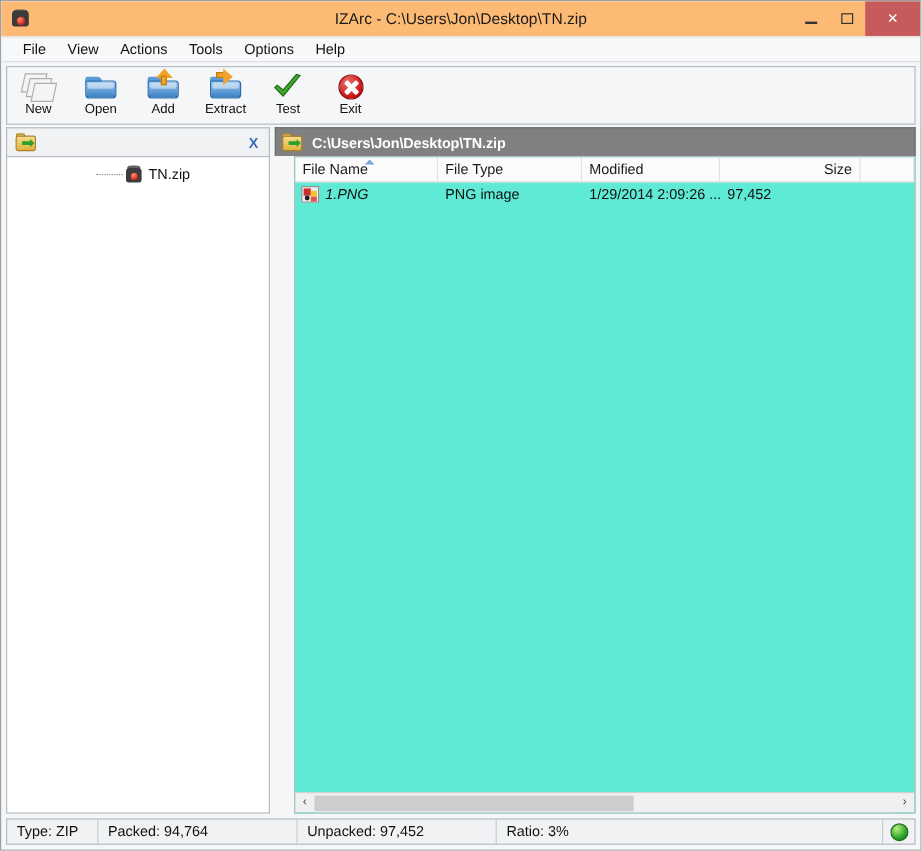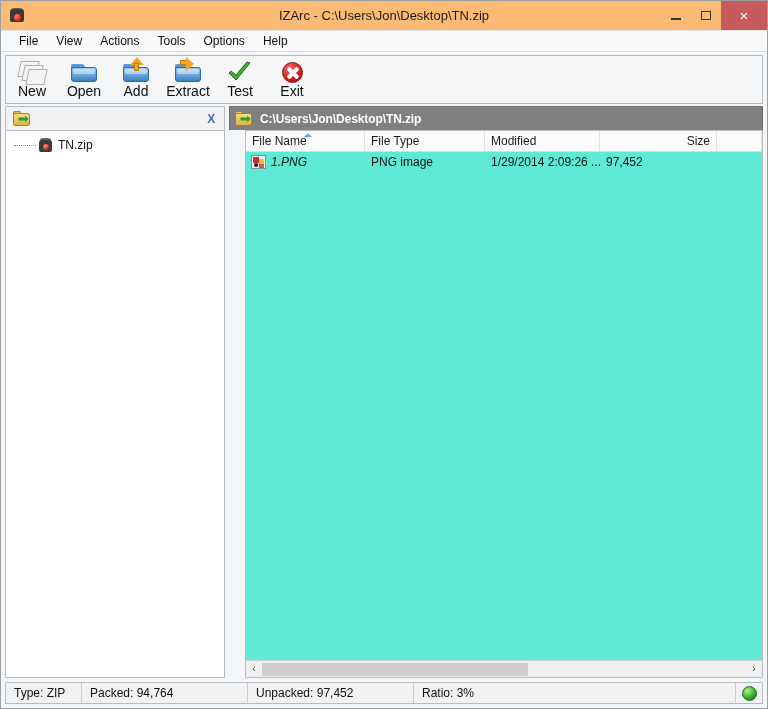--- a/index.html
+++ b/index.html
@@ -133,21 +133,21 @@
     align-items: center;
     justify-content: flex-start;
     padding-top: 2px;
     box-sizing: border-box;
   }
   .tbtn .ico {
     width: 32px; height: 28px;
     position: relative;
   }
   .tbtn .lbl {
-    font-size: 14px;
+    font-size: 11px;
     color: #111;
     line-height: 12px;
     margin-top: -1px;
   }
 
   
   .ic-new .p {
     position: absolute;
     width: 17px; height: 14px;
     background: #f4f4f4;
@@ -310,20 +310,21 @@
     overflow: hidden;
     padding-top: 5px;
   }
   .tree-row {
     display: flex;
     align-items: center;
     height: 18px;
     padding-left: 8px;
     font-size: 12px;
     color: #111;
+    justify-content: center;
   }
   .tree-dots {
     width: 22px;
     height: 1px;
     border-top: 1px dotted #8a8a8a;
     margin-right: 2px;
     margin-top: 1px;
   }
   .zip-icon-sm {
     position: relative;

